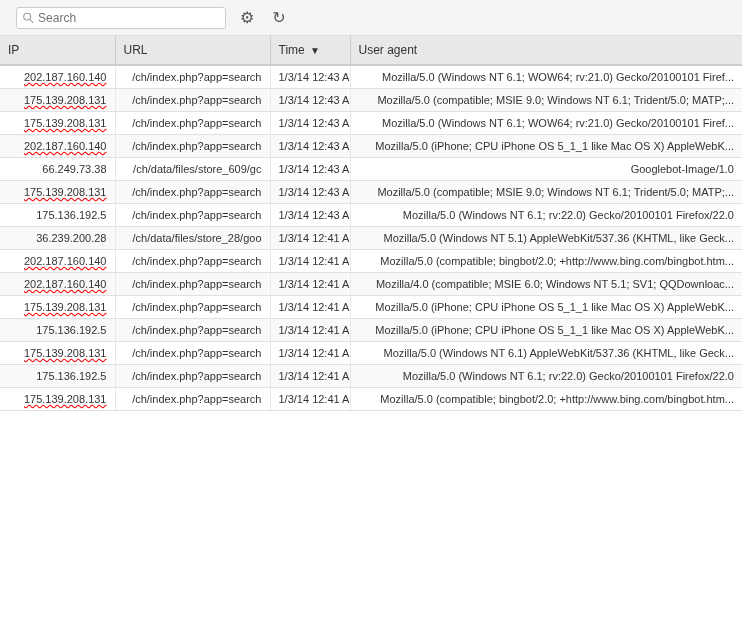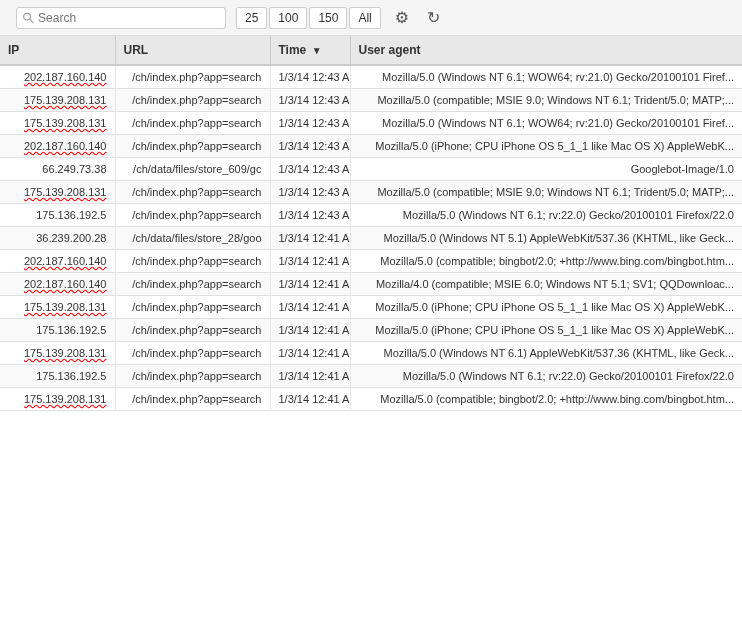--- a/index.html
+++ b/index.html
@@ -70,21 +70,21 @@
       border-collapse: collapse;
     }
     thead tr {
       background: #e8e8e8;
     }
     thead th {
       text-align: left;
       padding: 7px 8px;
       border-right: 1px solid #ccc;
       border-bottom: 2px solid #ccc;
-      font-weight: bold;
+      font-weight: normal;
       font-size: 12px;
       color: #333;
       white-space: nowrap;
     }
     thead th:last-child { border-right: none; }
     .sort-arrow { font-size: 10px; margin-left: 2px; }
 
     tbody tr {
       border-bottom: 1px solid #e0e0e0;
     }
@@ -112,27 +112,20 @@
 <body>
 
 <div class="top-bar">
   <div class="search-box">
     <svg class="search-icon-svg" viewBox="0 0 16 16">
       <circle cx="6" cy="6" r="5" stroke="#999" stroke-width="1.5" fill="none"></circle>
       <line x1="10" y1="10" x2="15" y2="15" stroke="#999" stroke-width="1.5"></line>
     </svg>
     <input type="text" placeholder="Search" style="">
   </div>
-  <div class="page-size-btns">
-
-  <button class="page-size-btn">25</button>
-      <button class="page-size-btn">100</button>
-      <button class="page-size-btn">150</button>
-      <button class="page-size-btn">All</button>
-    </div>
   <button class="icon-btn" title="Settings">⚙</button>
   <button class="icon-btn" title="Refresh">↻</button>
 </div>
 
 <table>
   <thead>
     <tr>
       <th class="col-ip">IP</th>
       <th class="col-url">URL</th>
       <th class="col-time">Time <span class="sort-arrow">▼</span></th>

